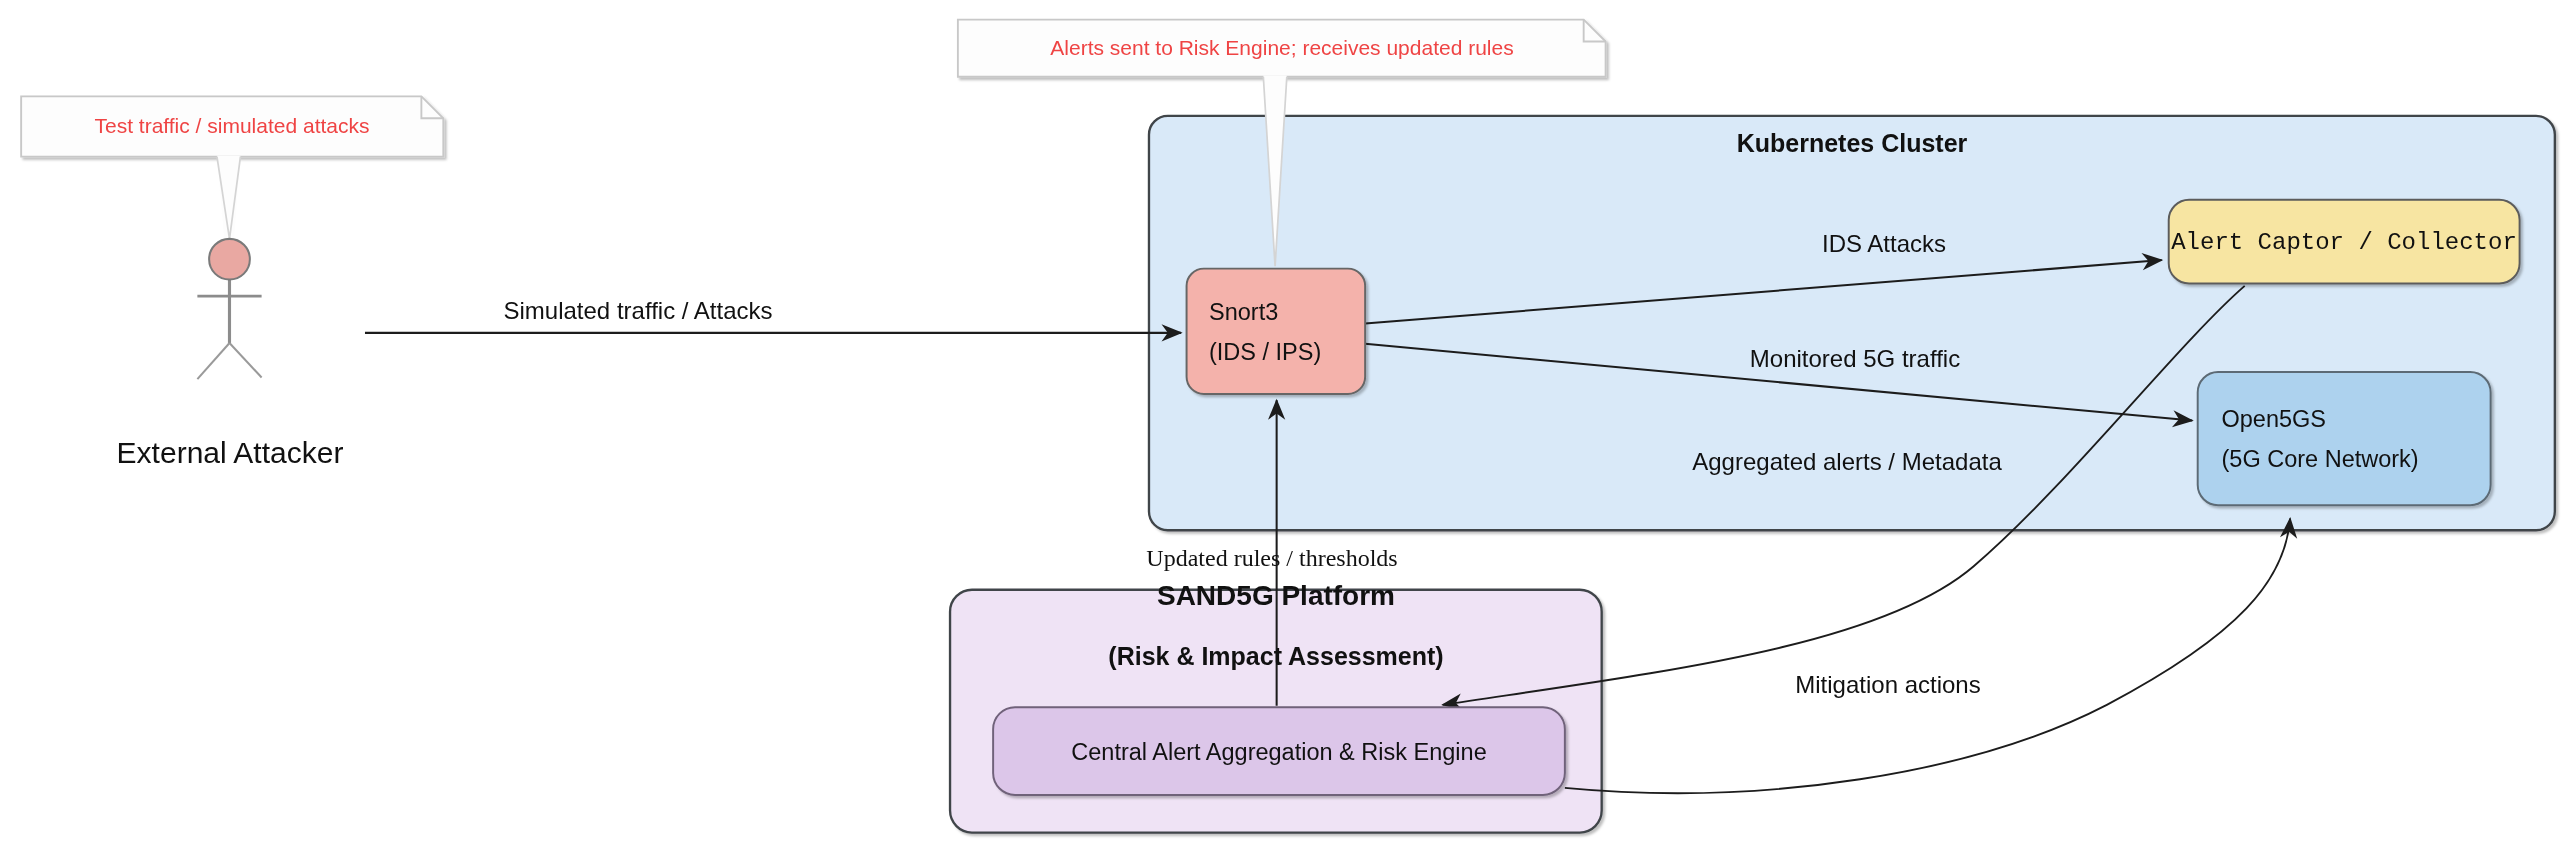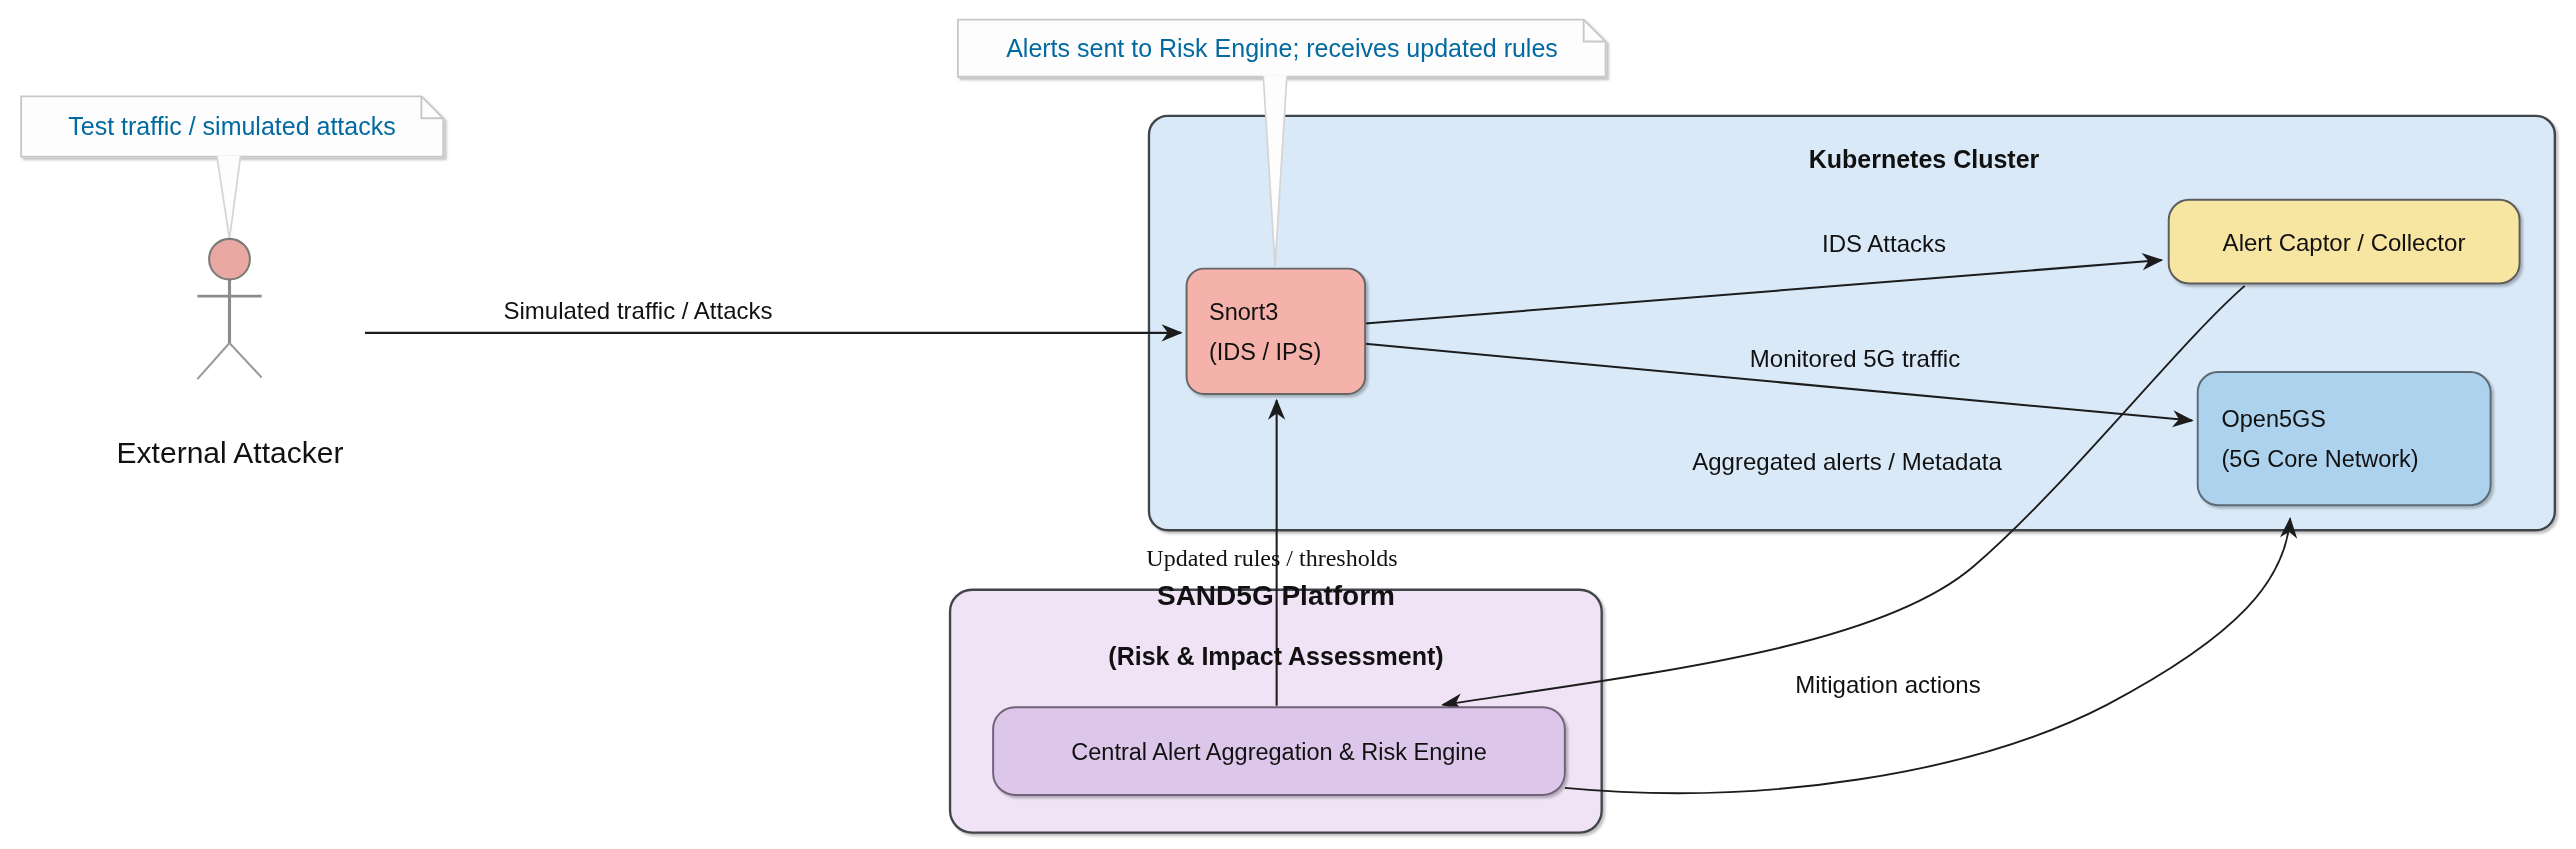--- a/index.html
+++ b/index.html
@@ -26,21 +26,21 @@
     display:flex;
     flex-direction:column;
     justify-content:center;
     align-items:flex-start;
     color:#111111;
     font-size:23.5px;
   }
   .nodeText span{display:block;line-height:40px;white-space:nowrap;}
   .actor-label{font-size:30px;}
   .k8s-title{font-size:25px;font-weight:bold;}
-  .note-text{font-size:25px;color:#0369a1;}
+  .note-text{font-size:21px;color:#ef4444;}
 </style>
 </head>
 <body>
 
 <div class="stage">
 
   <svg width="2576" height="849" viewBox="0 0 3289 1084">
     <defs>
       <marker id="arrow" markerUnits="userSpaceOnUse" markerWidth="34" markerHeight="28" refX="27" refY="13" orient="auto">
         <path d="M2,2 L29,13 L2,24 L10,13 Z" fill="#1c1c1c"></path>
@@ -92,31 +92,31 @@
       <circle cx="293" cy="331" r="26" stroke="#7a7a7a" stroke-width="2.6" fill="#e9a8a2"></circle>
     </g>
   </svg>
 
   <div class="lbl note-text" style="left:232px;top:126px;">Test traffic / simulated attacks</div>
 
   <div class="lbl note-text" style="left:1282px;top:48px;">Alerts sent to Risk Engine; receives updated rules</div>
 
   <div class="lbl actor-label" style="left:230px;top:405px;margin-top:48px;">External Attacker</div>
 
-  <div class="lbl k8s-title" style="left:1924px;top:143px;margin-top:16px;">Kubernetes Cluster</div>
+  <div class="lbl k8s-title" style="left:1852px;top:143px;">Kubernetes Cluster</div>
 
   <div class="lbl bold" style="left:1276px;top:596px;font-size:28px;">SAND5G Platform</div>
   <div class="lbl bold" style="left:1276px;top:656px;font-size:25px;">(Risk &amp; Impact Assessment)</div>
 
   <div class="nodeText" style="left:1187px;top:269px;width:185px;height:125px;padding-left:22px;box-sizing:border-box;">
     <span>Snort3</span>
     <span>(IDS / IPS)</span>
   </div>
 
-  <div class="lbl" style="left:2344px;top:243px;">Alert Captor / Collector</div>
+  <div class="lbl" style="left:2344px;top:243px;font-family:Liberation Mono, monospace;">Alert Captor / Collector</div>
 
   <div class="nodeText" style="left:2198px;top:372px;width:293px;height:133px;padding-left:23.5px;box-sizing:border-box;">
     <span>Open5GS</span>
     <span>(5G Core Network)</span>
   </div>
 
   <div class="lbl" style="left:1279px;top:752px;font-size:23.5px;">Central Alert Aggregation &amp; Risk Engine</div>
 
   <div class="lbl" style="left:638px;top:311px;">Simulated traffic / Attacks</div>
   <div class="lbl" style="left:1884px;top:244px;">IDS Attacks</div>

